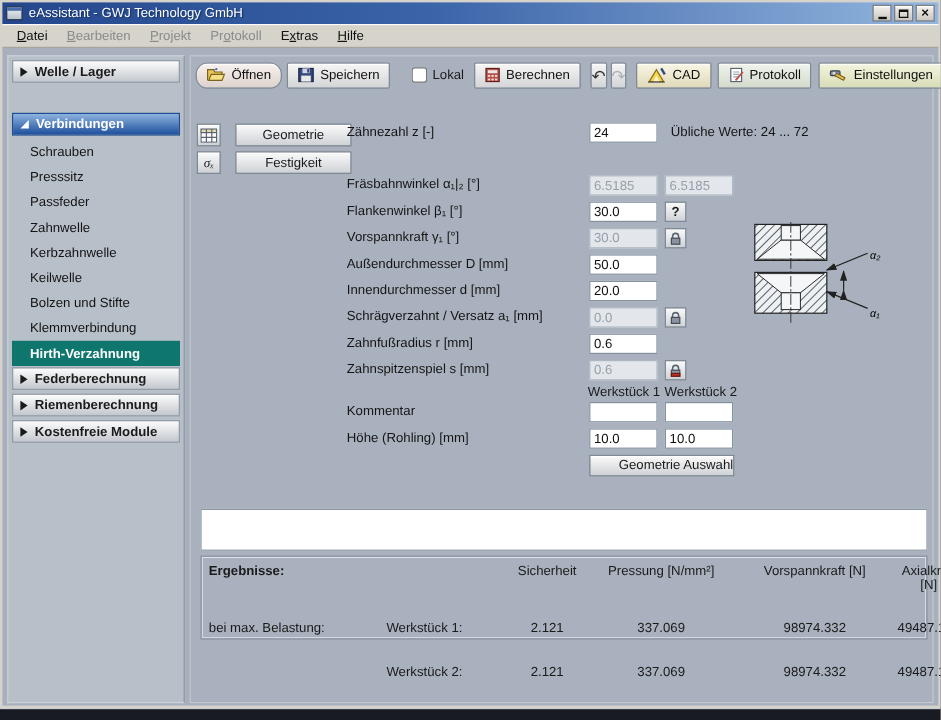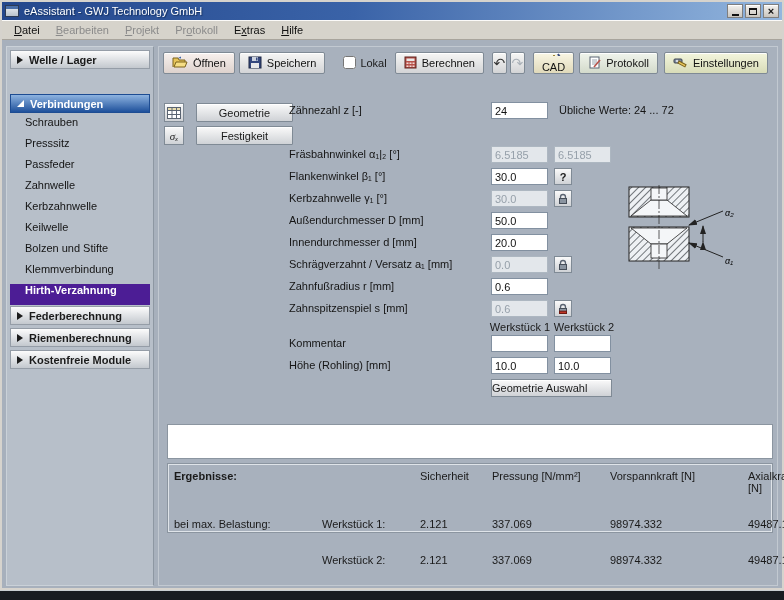--- a/index.html
+++ b/index.html
@@ -42,33 +42,33 @@
   
   .sidebar { position:absolute; left:6px; top:46px; width:148px; height:540px;
     background:#b7bfc9; border:1px solid #cad1d8; border-right:1px solid #8d97a2; }
   .side-hdr { position:absolute; left:3px; width:140px; height:19px;
     background:linear-gradient(#fcfcfc,#c3c8ce); border:1px solid #959da7;
     display:flex; align-items:center; gap:6px; padding-left:6px; font-weight:bold; color:#1b1b1b; }
   .side-hdr.expanded { background:linear-gradient(#8db3e0,#1e509b); border-color:#1d4c92; color:#fff; }
   .tri-right { width:0; height:0; border-left:6px solid #1b1b1b; border-top:4px solid transparent; border-bottom:4px solid transparent; }
   .tri-exp { width:0; height:0; border-bottom:7px solid #fff; border-left:7px solid transparent; }
   .side-item { position:absolute; left:3px; width:140px; height:21px;
-    display:flex; align-items:flex-start; padding-left:15px; color:#141414; cursor:default; }
-  .side-item.selected { background:#4c1d95; color:#fff; font-weight:bold; }
+    display:flex; align-items:center; padding-left:15px; color:#141414; cursor:default; }
+  .side-item.selected { background:#0f766e; color:#fff; font-weight:bold; }
   
   .main { position:absolute; left:158px; top:46px; width:620px; height:540px;
     background:#a8b1bd; border:1px solid #c2c9d1; }
   
   .toolbar { position:absolute; left:4px; top:4px; width:612px; height:23px; display:flex; align-items:center; }
   .tbtn { height:22px; display:flex; align-items:center; gap:5px; padding:0 8px;
     background:linear-gradient(#f6f6f5,#d3d4d6); border:1px solid #7f8a95;
     box-shadow:inset 0 1px 0 #fff; border-radius:2px; font-size:11px; color:#111; cursor:default; }
   .tbtn.sq { width:27px; justify-content:center; padding:0; }
-  .tbtn.tint-open { background:linear-gradient(#f8f1ee,#ddd2cd); }
-  .tbtn.tint-cad { background:linear-gradient(#f9f6e4,#e0d9ba);flex-direction:column; }
+  .tbtn.tint-open { background:linear-gradient(#f8f1ee,#ddd2cd);border-radius:10px; }
+  .tbtn.tint-cad { background:linear-gradient(#f9f6e4,#e0d9ba); }
   .tbtn.tint-prot { background:linear-gradient(#f0f4ec,#d3dacb); }
   .tbtn.tint-set { background:linear-gradient(#f3f5dd,#d8dcb8); }
   .arrow-glyph { font-size:14px; line-height:1; color:#333; }
   .arrow-glyph.dis { color:#aab1b8; }
   .chkgrp { display:flex; align-items:center; gap:4px; margin:0 8px; }
   .chkgrp input { width:13px; height:13px; }
   
   .section-hdr { position:absolute; left:4px; top:37px; width:610px; height:15px;
     border-bottom:1px solid #7e8893; padding-left:2px; color:#111; }
   
@@ -93,27 +93,27 @@
   .note { position:absolute; left:400px; top:2px; white-space:nowrap; color:#151515; }
   .dd { position:absolute; left:332px; top:0; width:122px; height:17px; background:#fff;
     border:1px solid #8290a0; display:flex; align-items:center; }
   .dd-text { flex:1; padding:0 3px; }
   .dd-btn { width:17px; height:15px; background:linear-gradient(#fafafa,#c8ccd1);
     border-left:1px solid #8290a0; display:flex; align-items:center; justify-content:center; }
   .dd-arrow { width:0; height:0; border-top:4px solid #111; border-left:4px solid transparent; border-right:4px solid transparent; }
   .wk-hdr { position:absolute; top:2px; width:66px; text-align:center; white-space:nowrap; }
   .gbtn { position:absolute; left:332px; top:0; width:121px; height:18px;
     background:linear-gradient(#fafafa,#cfd2d6); border:1px solid #7f8a95; box-shadow:inset 0 1px 0 #fff;
-    display:flex; align-items:center; justify-content:flex-start; }
+    display:flex; align-items:center; justify-content:flex-end; }
   
   .msgbox { position:absolute; left:8px; top:377px; width:606px; height:35px; background:#fff; border:1px solid #8b95a0; }
   .results { position:absolute; left:8px; top:416px; width:606px; height:70px;
     border:1px solid #8b95a0; box-shadow:inset 0 0 0 1px #dfe4e9; padding:6px 8px 0 6px; }
   .rgrid { display:grid; grid-template-columns:148px 98px 72px 118px 138px 1fr; row-gap:24px; }
-  .rgrid .num { text-align:left; }
+  .rgrid .num { text-align:center; }
   .bold { font-weight:bold; }
   
   .drawing { position:absolute; left:460px; top:138px; width:150px; height:96px; }
 </style>
 </head>
 <body>
 
 <div class="window">
 
   <div class="titlebar">
@@ -303,21 +303,21 @@
       <input class="inp c2 dis" disabled="" value="6.5185" style="">
     </div>
     <div class="row" style="top:121px">
       <span class="flabel">Flankenwinkel β₁ [°]</span>
       <input class="inp" value="30.0" style="">
       <span class="sbtn">
           <span>?</span>
         </span>
     </div>
     <div class="row" style="top:143px">
-      <span class="flabel">Kerbzahnwelle γ₁ [°]</span>
+      <span class="flabel">Vorspannkraft γ₁ [°]</span>
       <input class="inp dis" disabled="" value="30.0" style="">
       <span class="sbtn">
           <svg width="12" height="12">
             <path d="M3.5 5.5 V4 a2.5 2.5 0 0 1 5 0 V5.5" fill="none" stroke="#5a6472" stroke-width="1.3"></path>
             <rect x="2.5" y="5.5" width="7" height="5" fill="#8a94a0" stroke="#454d58"></rect>
           </svg>
         </span>
     </div>
     <div class="row" style="top:165px">
       <span class="flabel">Außendurchmesser D [mm]</span>

